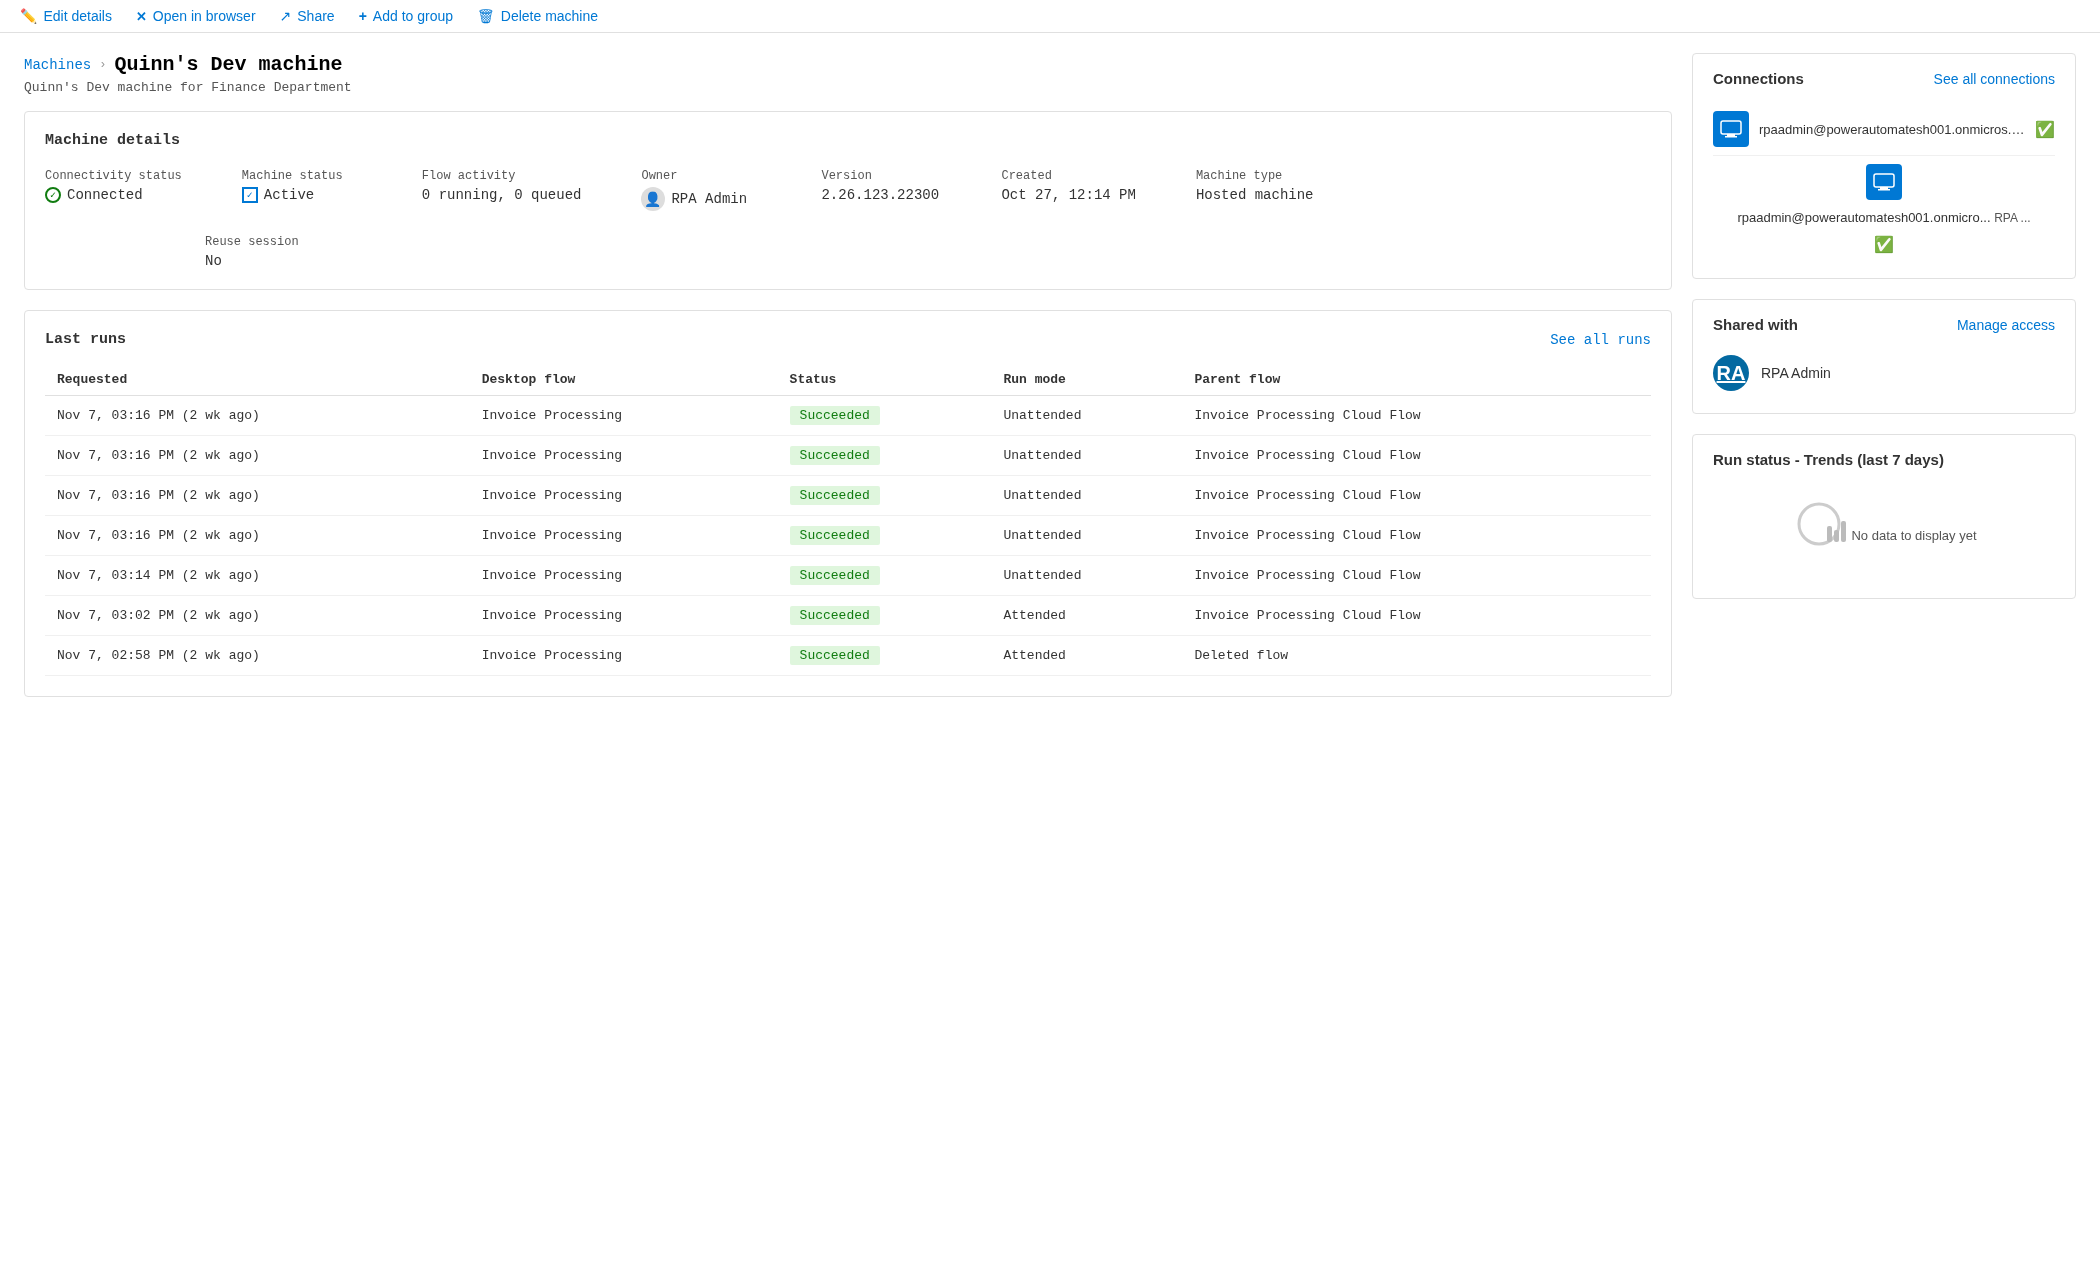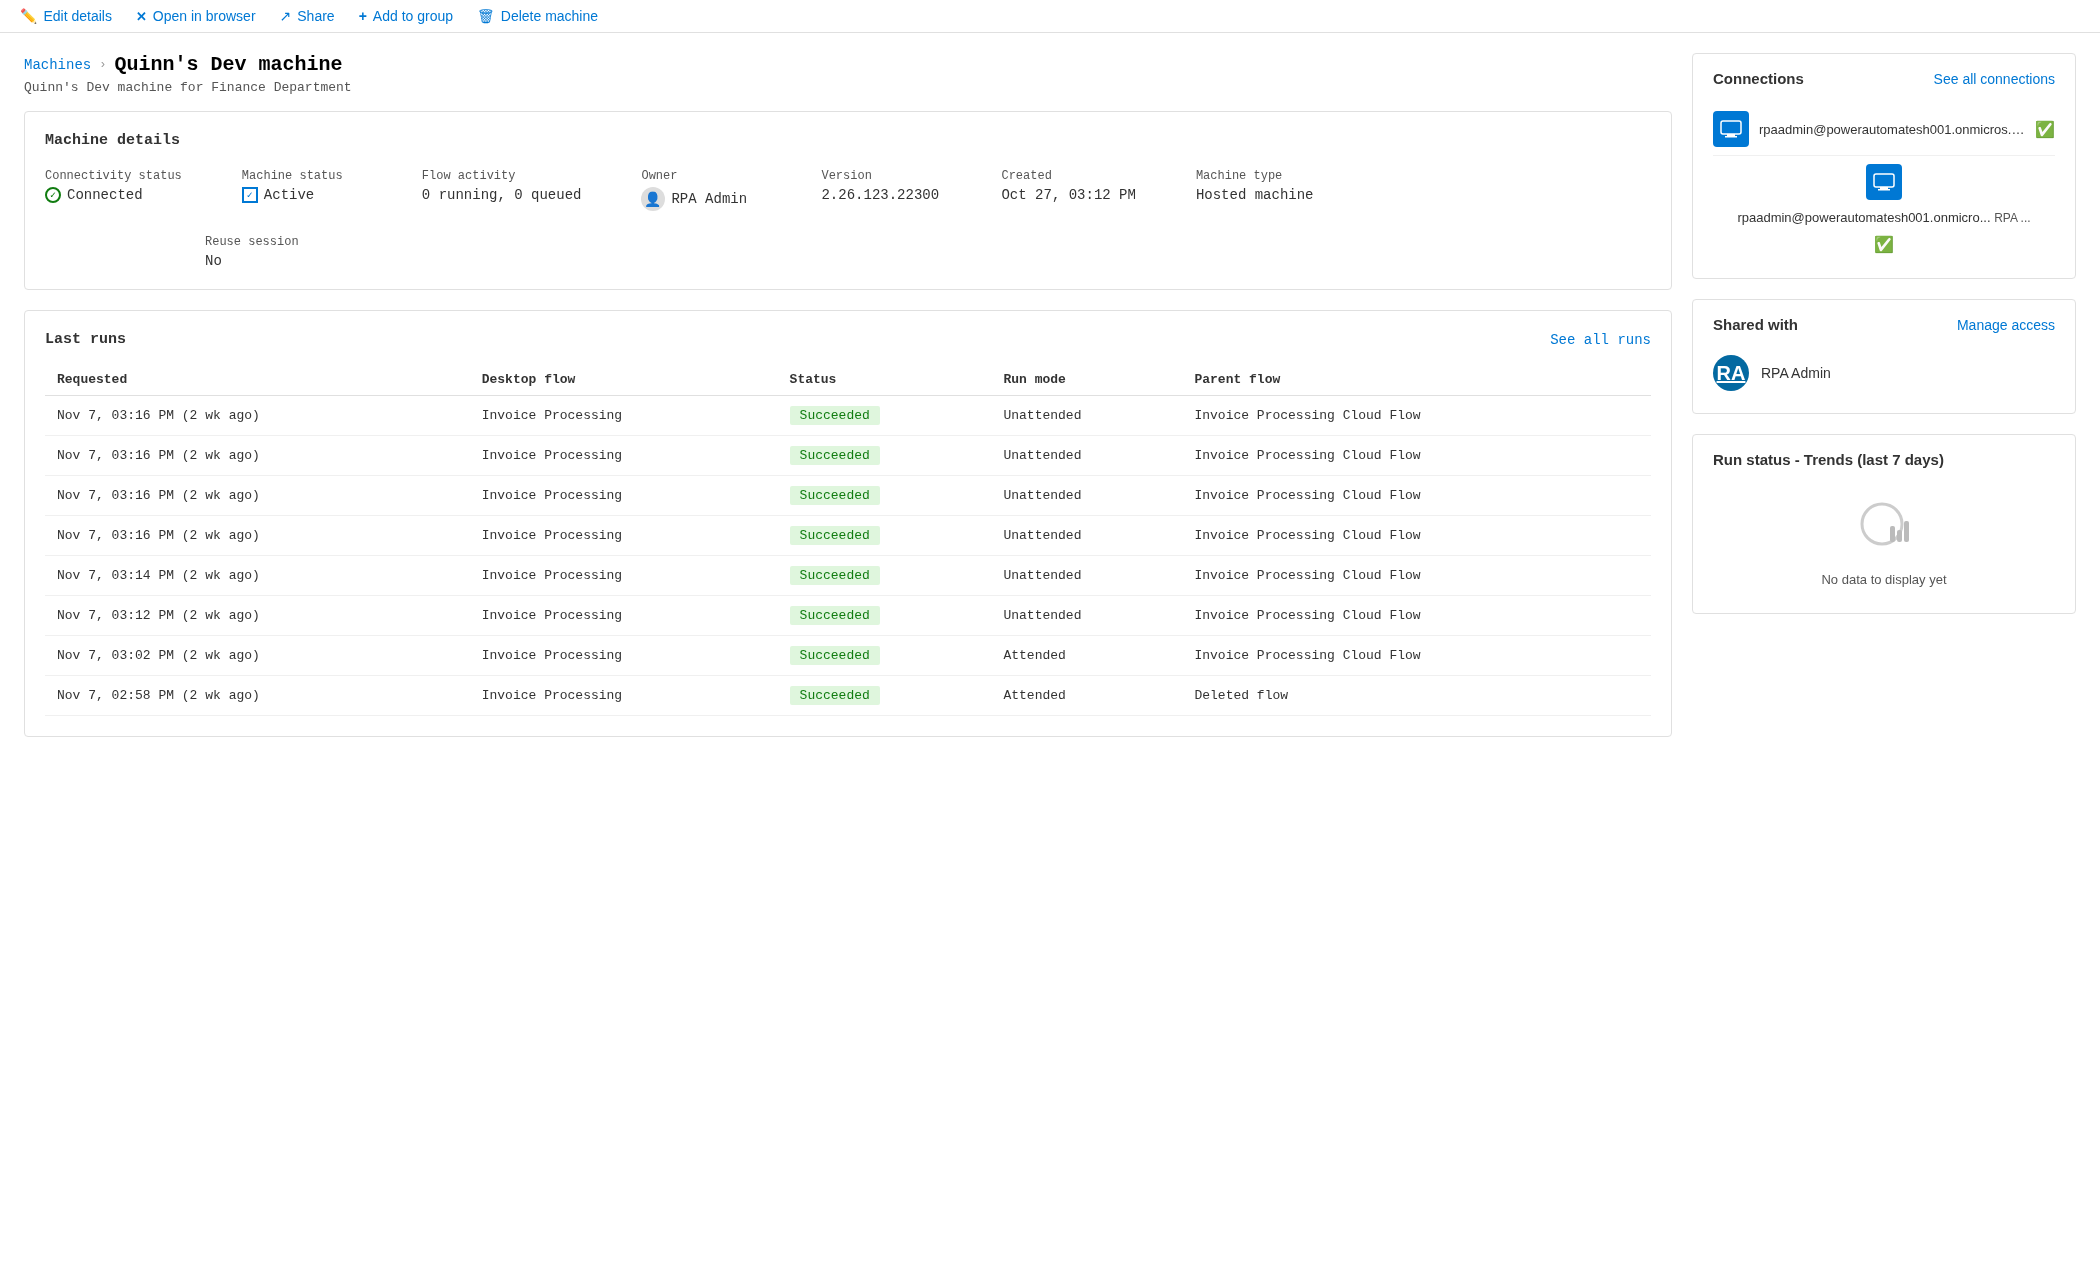--- a/index.html
+++ b/index.html
@@ -222,21 +222,21 @@
     .shared-item {
       display: flex;
       align-items: center;
       gap: 12px;
       padding: 6px 0;
     }
 
     
     .trends-empty {
       display: flex;
-      flex-direction: column;
+      flex-direction: row;
       align-items: center;
       justify-content: center;
       padding: 30px 0 10px;
       color: #777;
     }
     .trends-icon {
       font-size: 40px;
       color: #bbb;
       margin-bottom: 10px;
     }
@@ -315,21 +315,21 @@
           </div>
         </div>
 
         <div class="detail-item">
           <div class="detail-label">Version</div>
           <div class="detail-value">2.26.123.22300</div>
         </div>
 
         <div class="detail-item">
           <div class="detail-label">Created</div>
-          <div class="detail-value">Oct 27, 03:12 PM</div>
+          <div class="detail-value">Oct 27, 12:14 PM</div>
         </div>
 
         <div class="detail-item">
           <div class="detail-label">Machine type</div>
           <div class="detail-value">Hosted machine</div>
         </div>
 
         <div class="detail-item" style="margin-left: 160px;">
           <div class="detail-label">Reuse session</div>
           <div class="detail-value">No</div>
@@ -383,27 +383,20 @@
     <td class="">Invoice Processing Cloud Flow</td>
   </tr>
             <tr>
     <td>Nov 7, 03:14 PM (2 wk ago)</td>
     <td>Invoice Processing</td>
     <td><span class="status-badge status-succeeded">Succeeded</span></td>
     <td>Unattended</td>
     <td class="">Invoice Processing Cloud Flow</td>
   </tr>
             <tr>
-    <td>Nov 7, 03:12 PM (2 wk ago)</td>
-    <td>Invoice Processing</td>
-    <td><span class="status-badge status-succeeded">Succeeded</span></td>
-    <td>Unattended</td>
-    <td class="">Invoice Processing Cloud Flow</td>
-  </tr>
-            <tr>
     <td>Nov 7, 03:02 PM (2 wk ago)</td>
     <td>Invoice Processing</td>
     <td><span class="status-badge status-succeeded">Succeeded</span></td>
     <td>Attended</td>
     <td class="">Invoice Processing Cloud Flow</td>
   </tr>
             <tr>
     <td>Nov 7, 02:58 PM (2 wk ago)</td>
     <td>Invoice Processing</td>
     <td><span class="status-badge status-succeeded">Succeeded</span></td>

